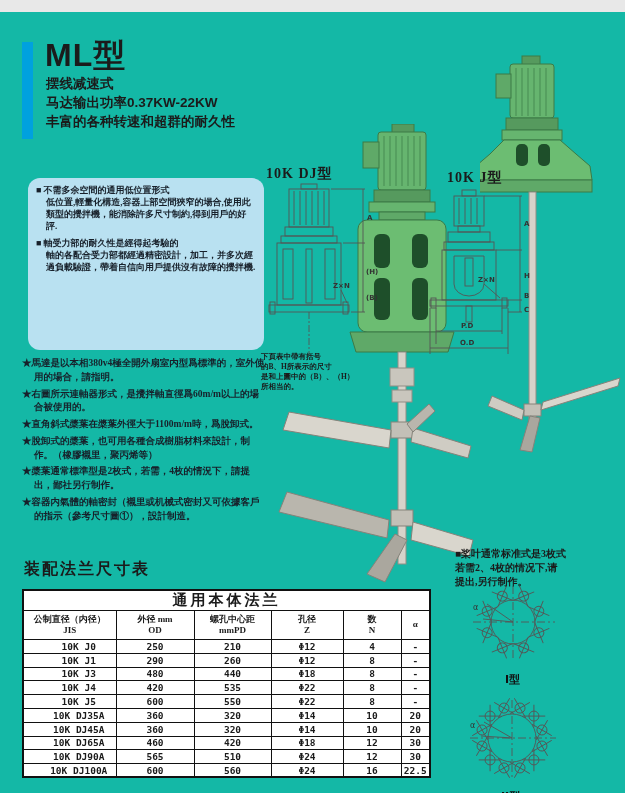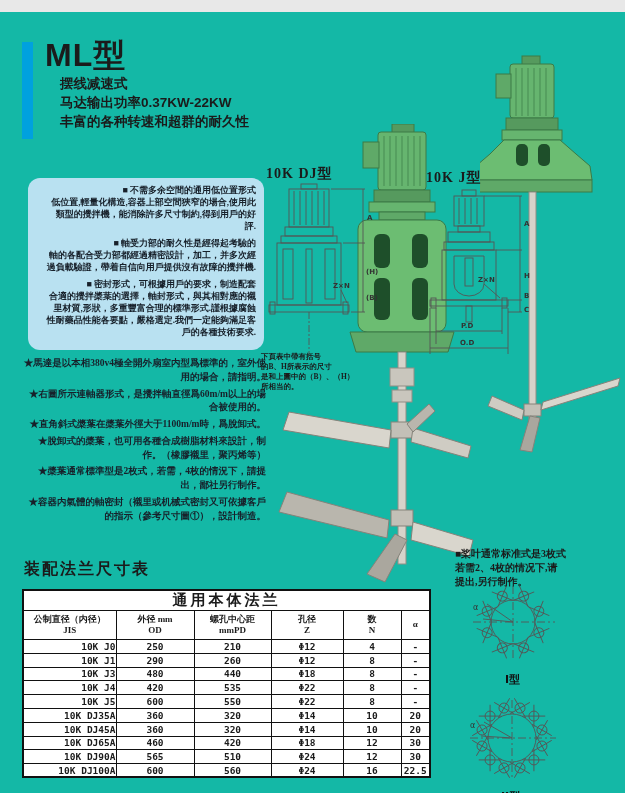--- a/index.html
+++ b/index.html
@@ -6,57 +6,57 @@
   html,body { background:#e8e8e8; }
   .page {
     position:relative; width:625px; height:792px; margin:12px auto;
     background:#14b8a6; overflow:hidden;
     font-family:"Liberation Serif", serif; color:#1b1b1b;
   }
   
   .accent-bar { position:absolute; left:22px; top:30px; width:11px; height:97px; background:#00A1DE; }
   .page-title { position:absolute; left:45px; top:22px; font-size:32px; font-weight:bold;
     font-family:"Liberation Sans", sans-serif; letter-spacing:1px; }
-  .subtitle { position:absolute; left:60px; top:62px; font-size:13.5px; font-weight:bold;
+  .subtitle { position:absolute; left:46px; top:62px; font-size:13.5px; font-weight:bold;
     line-height:19px; font-family:"Liberation Sans", sans-serif; }
   
   .info-box { position:absolute; left:28px; top:166px; width:236px; height:172px;
     background:#b9e1f1; border-radius:12px; padding:7px 8px 6px 8px;
     font-size:9px; line-height:1.33; font-weight:bold; color:#17202a; }
   .bullet { margin-bottom:5px; }
   .b-head { white-space:nowrap; }
   .b-head .marker { margin-right:2px; }
   .b-body { padding-left:10px; }
   
   .star-list { position:absolute; left:22px; top:345px; width:244px;
     font-size:9.5px; line-height:1.45; font-weight:bold; color:#17202a; }
   .star-item { padding-left:12px; text-indent:-12px; margin-bottom:3px; }
   
   .dj-label { position:absolute; left:266px; top:153px; font-size:14px; font-weight:bold; letter-spacing:1px; }
-  .j-label  { position:absolute; left:426px; top:157px; font-size:14px; font-weight:bold; letter-spacing:1px; }
+  .j-label  { position:absolute; left:426px; top:157px; font-size:14px; font-weight:bold; letter-spacing:1px;padding-left:21px; }
   .note-bracket { position:absolute; left:261px; top:340px; width:135px;
     font-size:7.5px; font-weight:bold; line-height:1.35; z-index:6; }
   .note-blades { position:absolute; left:455px; top:535px; width:165px;
     font-size:10px; font-weight:bold; line-height:1.4; z-index:6; }
   
   .svg-abs { position:absolute; }
-  .z1 { z-index:1; } .z2 { z-index:2; } .z3 { z-index:3;text-align:right; }
+  .z1 { z-index:1; } .z2 { z-index:2; } .z3 { z-index:3; }
   
   .table-heading { position:absolute; left:24px; top:547px; font-size:16px; font-weight:bold;
     letter-spacing:2px; z-index:5; }
   .flange-table { position:absolute; left:22px; top:577px; width:407px;
     border-collapse:collapse; table-layout:fixed; background:#fff; z-index:5;
     font-family:"Liberation Serif", serif; }
   .flange-table th, .flange-table td { border:1px solid #111; text-align:center; overflow:hidden; }
   .flange-table { border:2px solid #111; }
   .group-row th { height:17px; font-size:15px; font-weight:bold; letter-spacing:3px; }
   .cols-row th { height:29px; font-size:9px; font-weight:bold; line-height:1.25; }
   .flange-table tbody td { height:13.8px; font-size:9.5px; font-weight:bold;
     font-family:"DejaVu Sans Mono", monospace; }
-  .flange-table tbody td.c-left { text-align:right; padding-left:18px; }
+  .flange-table tbody td.c-left { text-align:center; padding-left:18px; }
   
   svg text { font-family:"DejaVu Sans", sans-serif; }
 </style>
 </head>
 <body>
 
 <div class="page">
 
   <div class="accent-bar"></div>
   <div class="page-title">ML型</div>
@@ -220,24 +220,20 @@
   <div class="info-box z3">
 
   <div class="bullet">
       <div class="b-head"><span class="marker">■</span><span>不需多余空間的通用低位置形式</span></div>
       <div class="b-body">低位置,輕量化構造,容器上部空間狹窄的場合,使用此類型的攪拌機，能消除許多尺寸制約,得到用戶的好評.</div>
     </div>
       <div class="bullet">
       <div class="b-head"><span class="marker">■</span><span>軸受力部的耐久性是經得起考驗的</span></div>
       <div class="b-body">軸的各配合受力部都經過精密設計，加工，并多次經過負載驗證，帶着自信向用戶提供沒有故障的攪拌機.</div>
     </div>
-      <div class="bullet">
-      <div class="b-head"><span class="marker">■</span><span>密封形式，可根據用戶的要求，制造配套</span></div>
-      <div class="b-body">合適的攪拌槳葉的選擇，軸封形式，與其相對應的襯里材質,形狀，多重豐富合理的標準形式.謹根據腐蝕性耐藥品性能各要點，嚴格選定.我們一定能夠滿足客戶的各種技術要求.</div>
-    </div>
     </div>
 
   <div class="star-list z3">
 
   <div class="star-item"><span>★</span><span>馬達是以本相380v4極全開外扇室内型爲標準的，室外使用的場合，請指明。</span></div>
       <div class="star-item"><span>★</span><span>右圖所示連軸器形式，是攪拌軸直徑爲60m/m以上的場合被使用的。</span></div>
       <div class="star-item"><span>★</span><span>直角斜式槳葉在槳葉外徑大于1100m/m時，爲脫卸式。</span></div>
       <div class="star-item"><span>★</span><span>脫卸式的槳葉，也可用各種合成樹脂材料來設計，制作。（橡膠襯里，聚丙烯等）</span></div>
       <div class="star-item"><span>★</span><span>槳葉通常標準型是2枚式，若需，4枚的情況下，請提出，鄙社另行制作。</span></div>
       <div class="star-item"><span>★</span><span>容器内氣體的軸密封（襯里或机械式密封又可依據客戶的指示（參考尺寸圖①），設計制造。</span></div>

